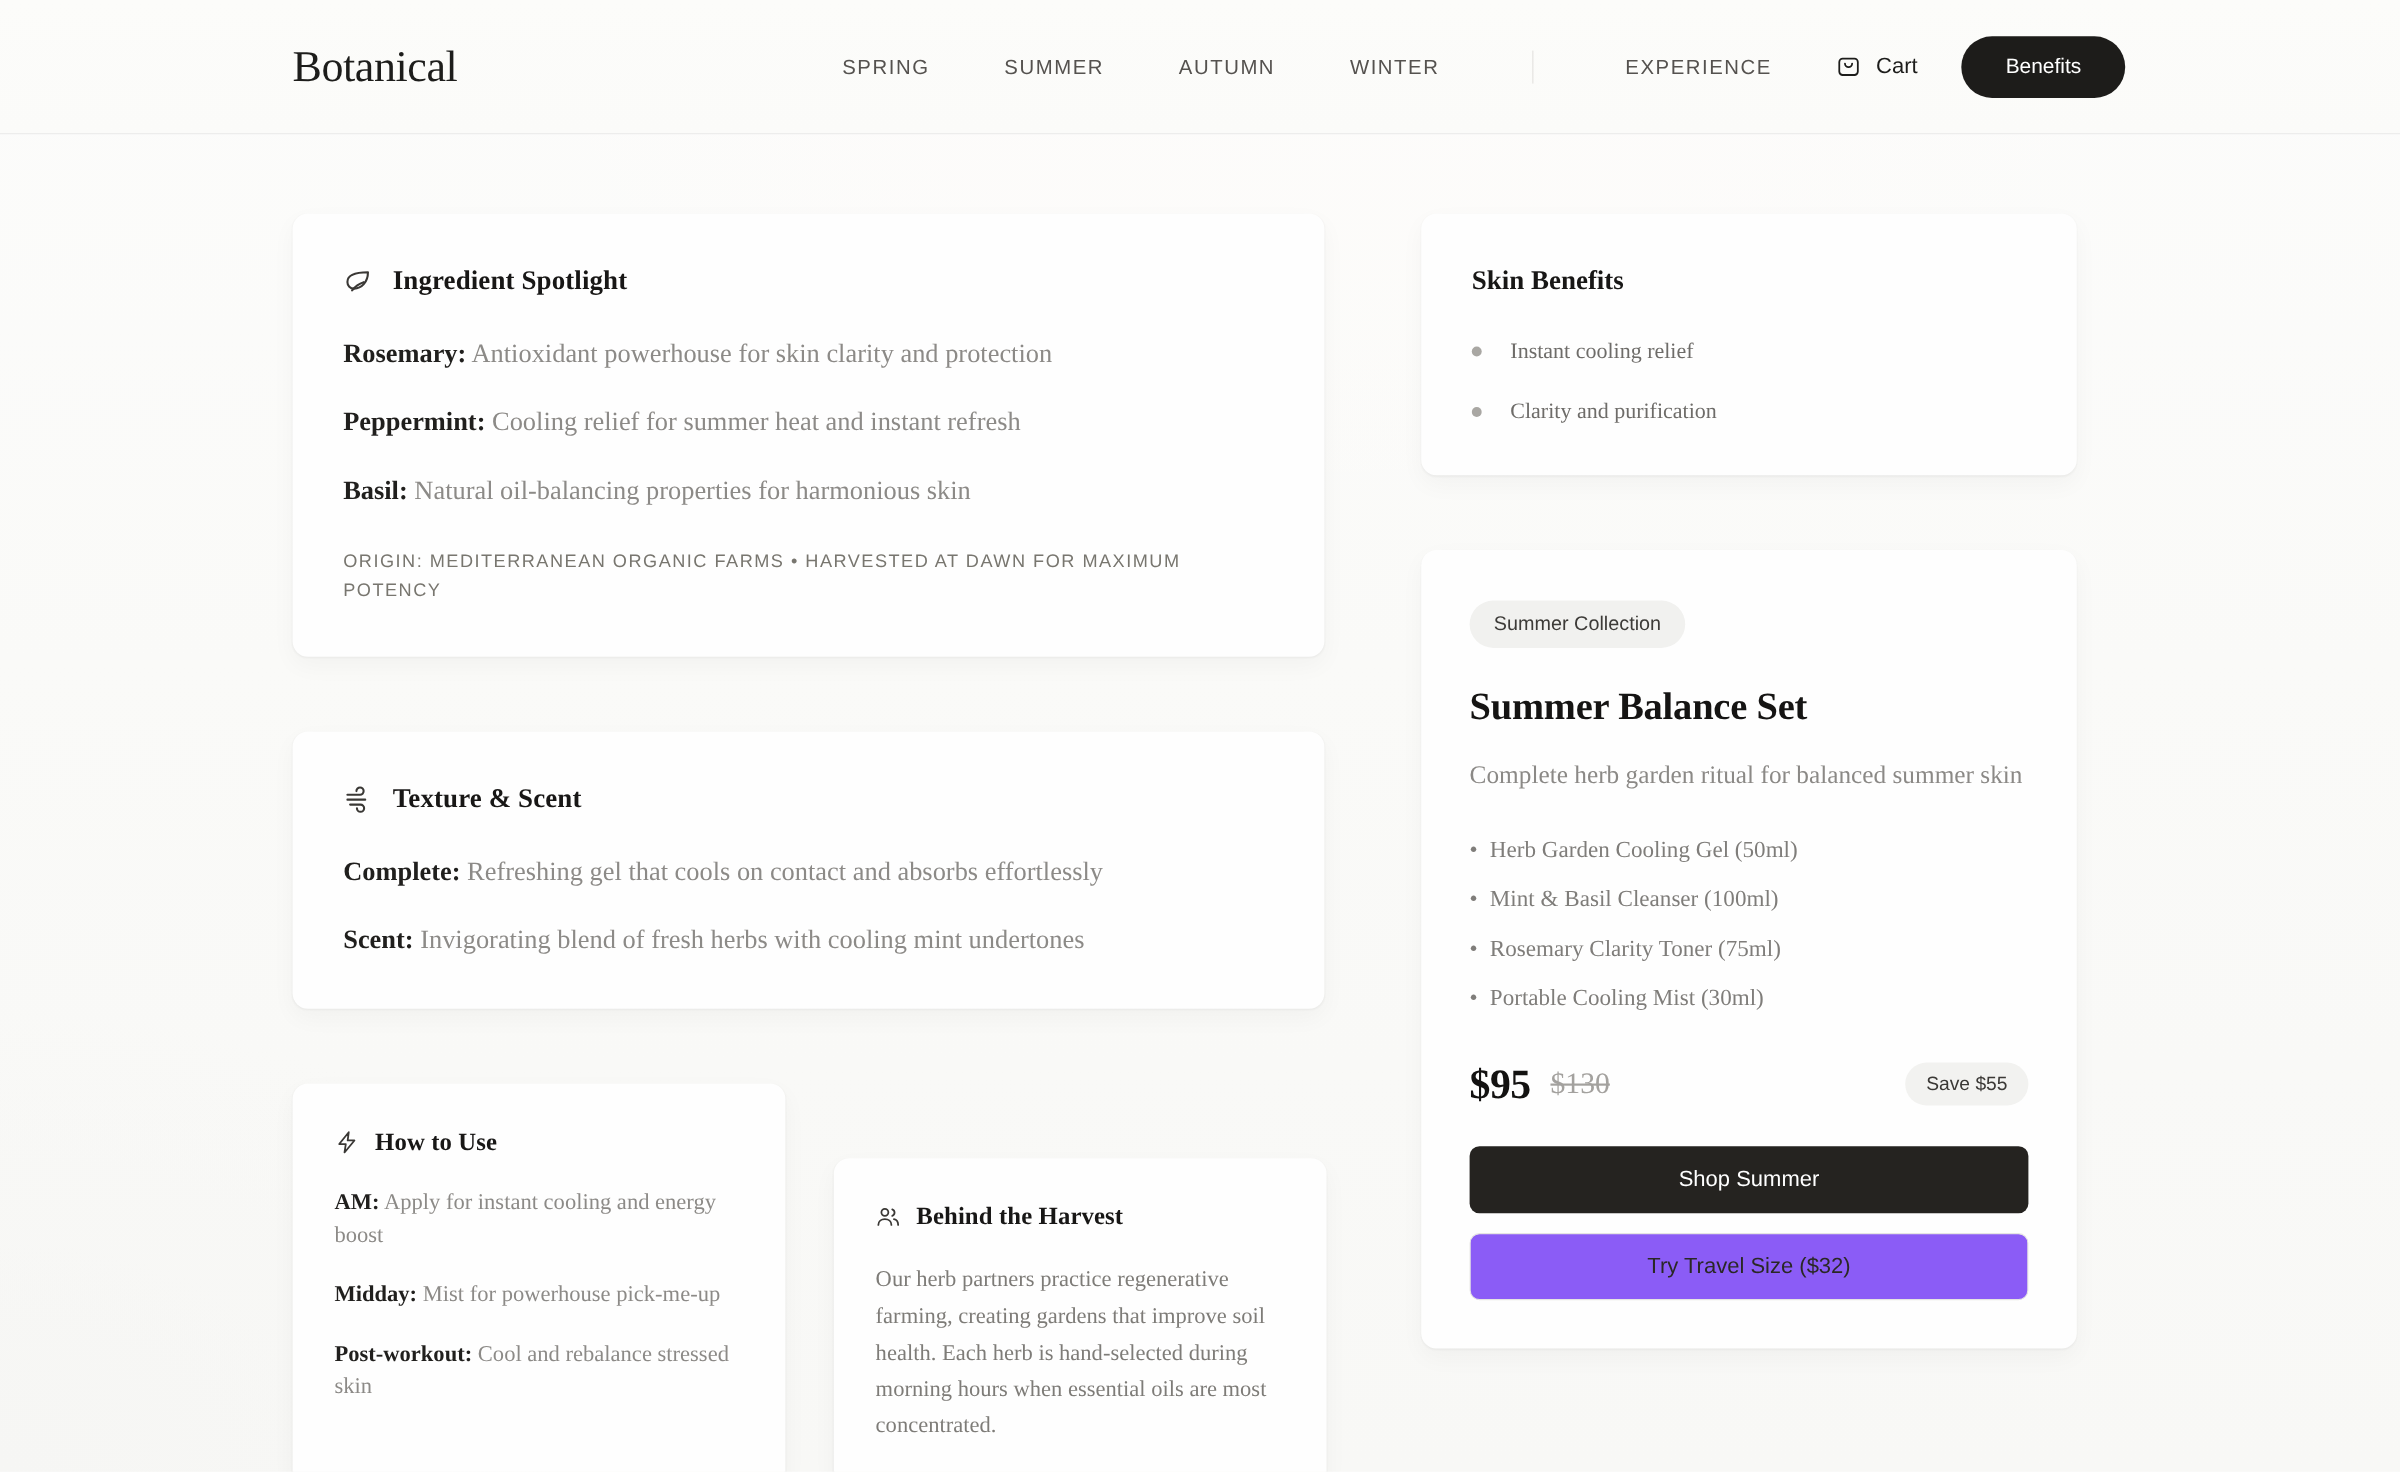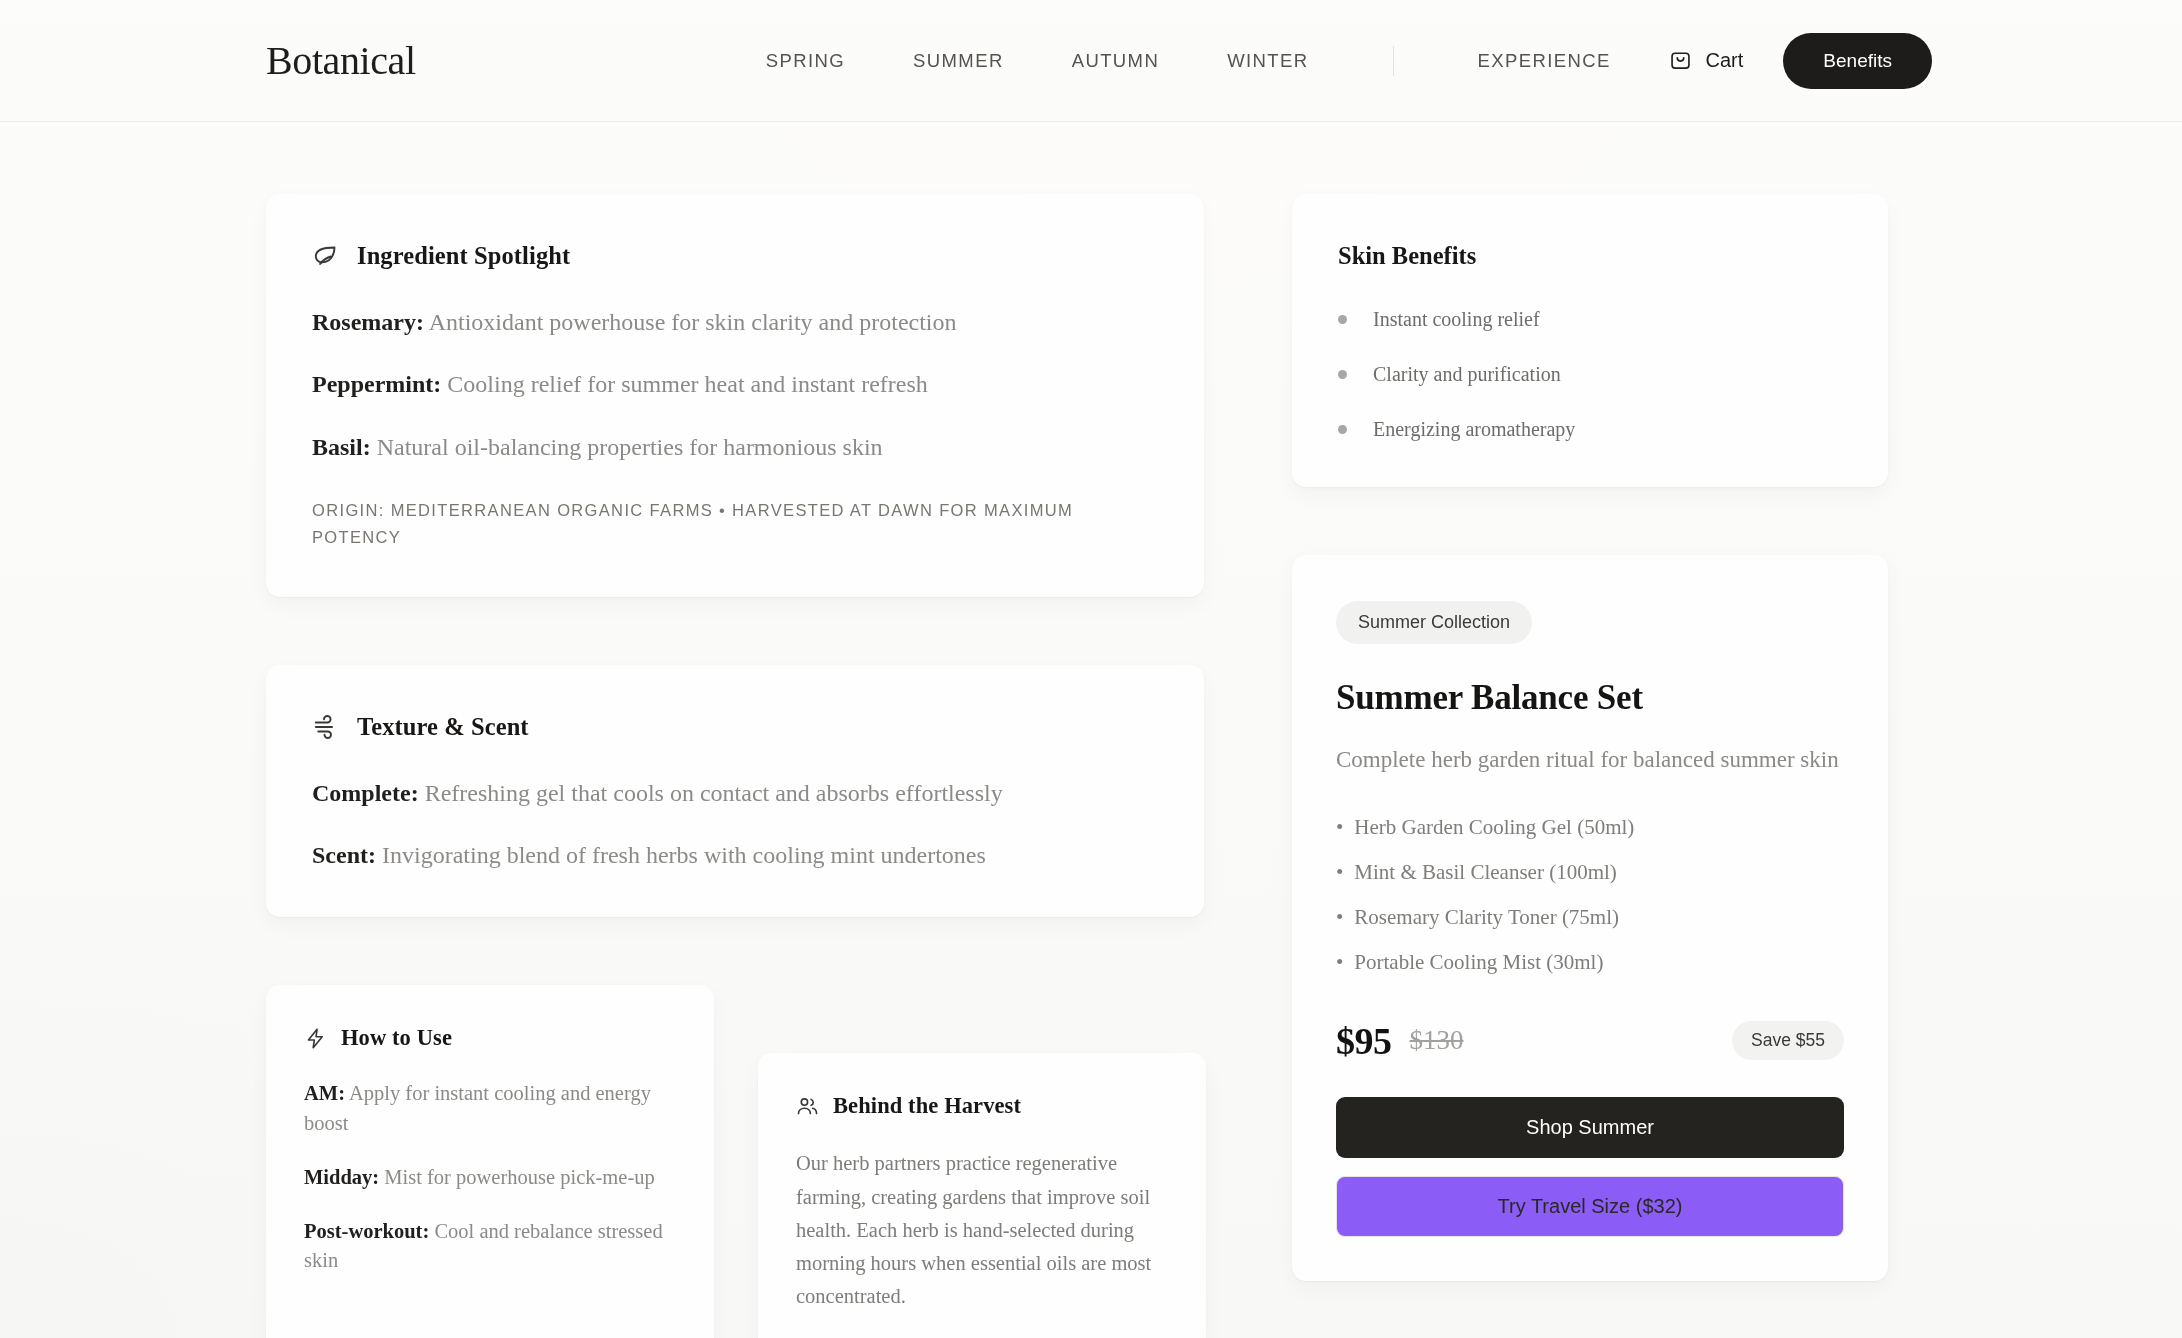--- a/index.html
+++ b/index.html
@@ -452,24 +452,20 @@
     <section class="card card-pad-lg">
       <h2 class="card-title-plain">Skin Benefits</h2>
       <ul class="benefit-list">
         <li class="benefit-item">
           <span class="benefit-dot"></span>
           <span class="benefit-text">Instant cooling relief</span>
         </li>
         <li class="benefit-item">
           <span class="benefit-dot"></span>
           <span class="benefit-text">Clarity and purification</span>
-        </li>
-        <li class="benefit-item">
-          <span class="benefit-dot"></span>
-          <span class="benefit-text">Energizing aromatherapy</span>
         </li>
       </ul>
     </section>
 
     <section class="card product-card">
       <span class="pill-badge">Summer Collection</span>
       <h2 class="product-title">Summer Balance Set</h2>
       <p class="product-sub">Complete herb garden ritual for balanced summer skin</p>
 
       <ul class="incl-list">

